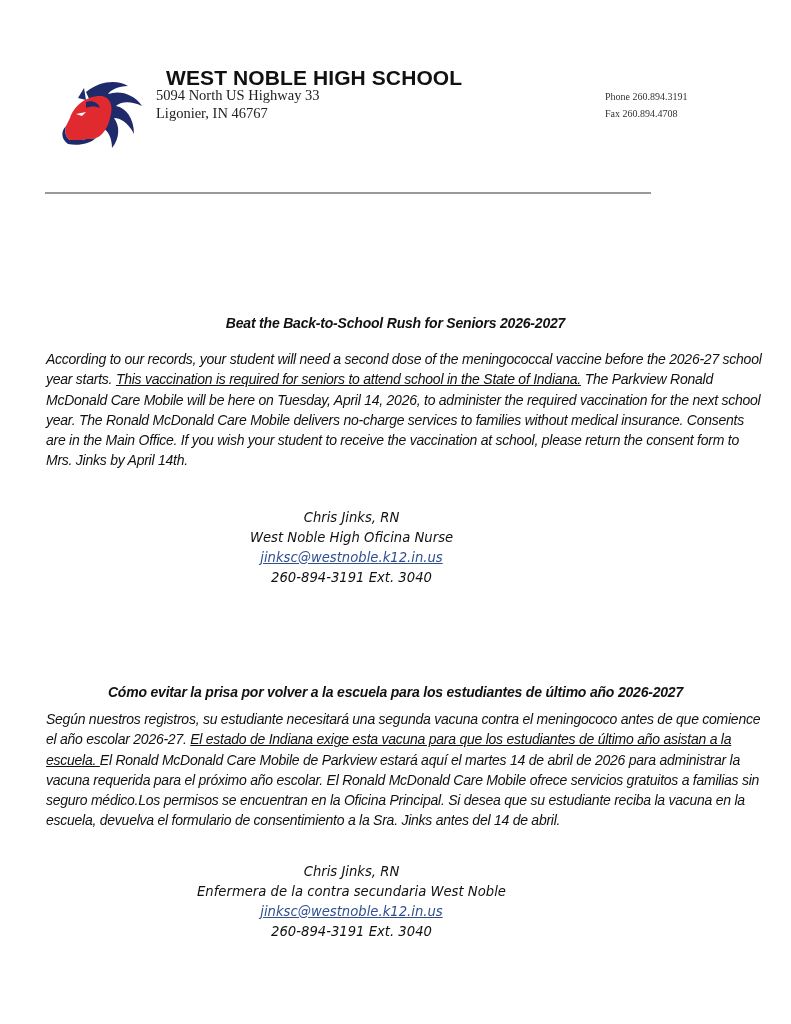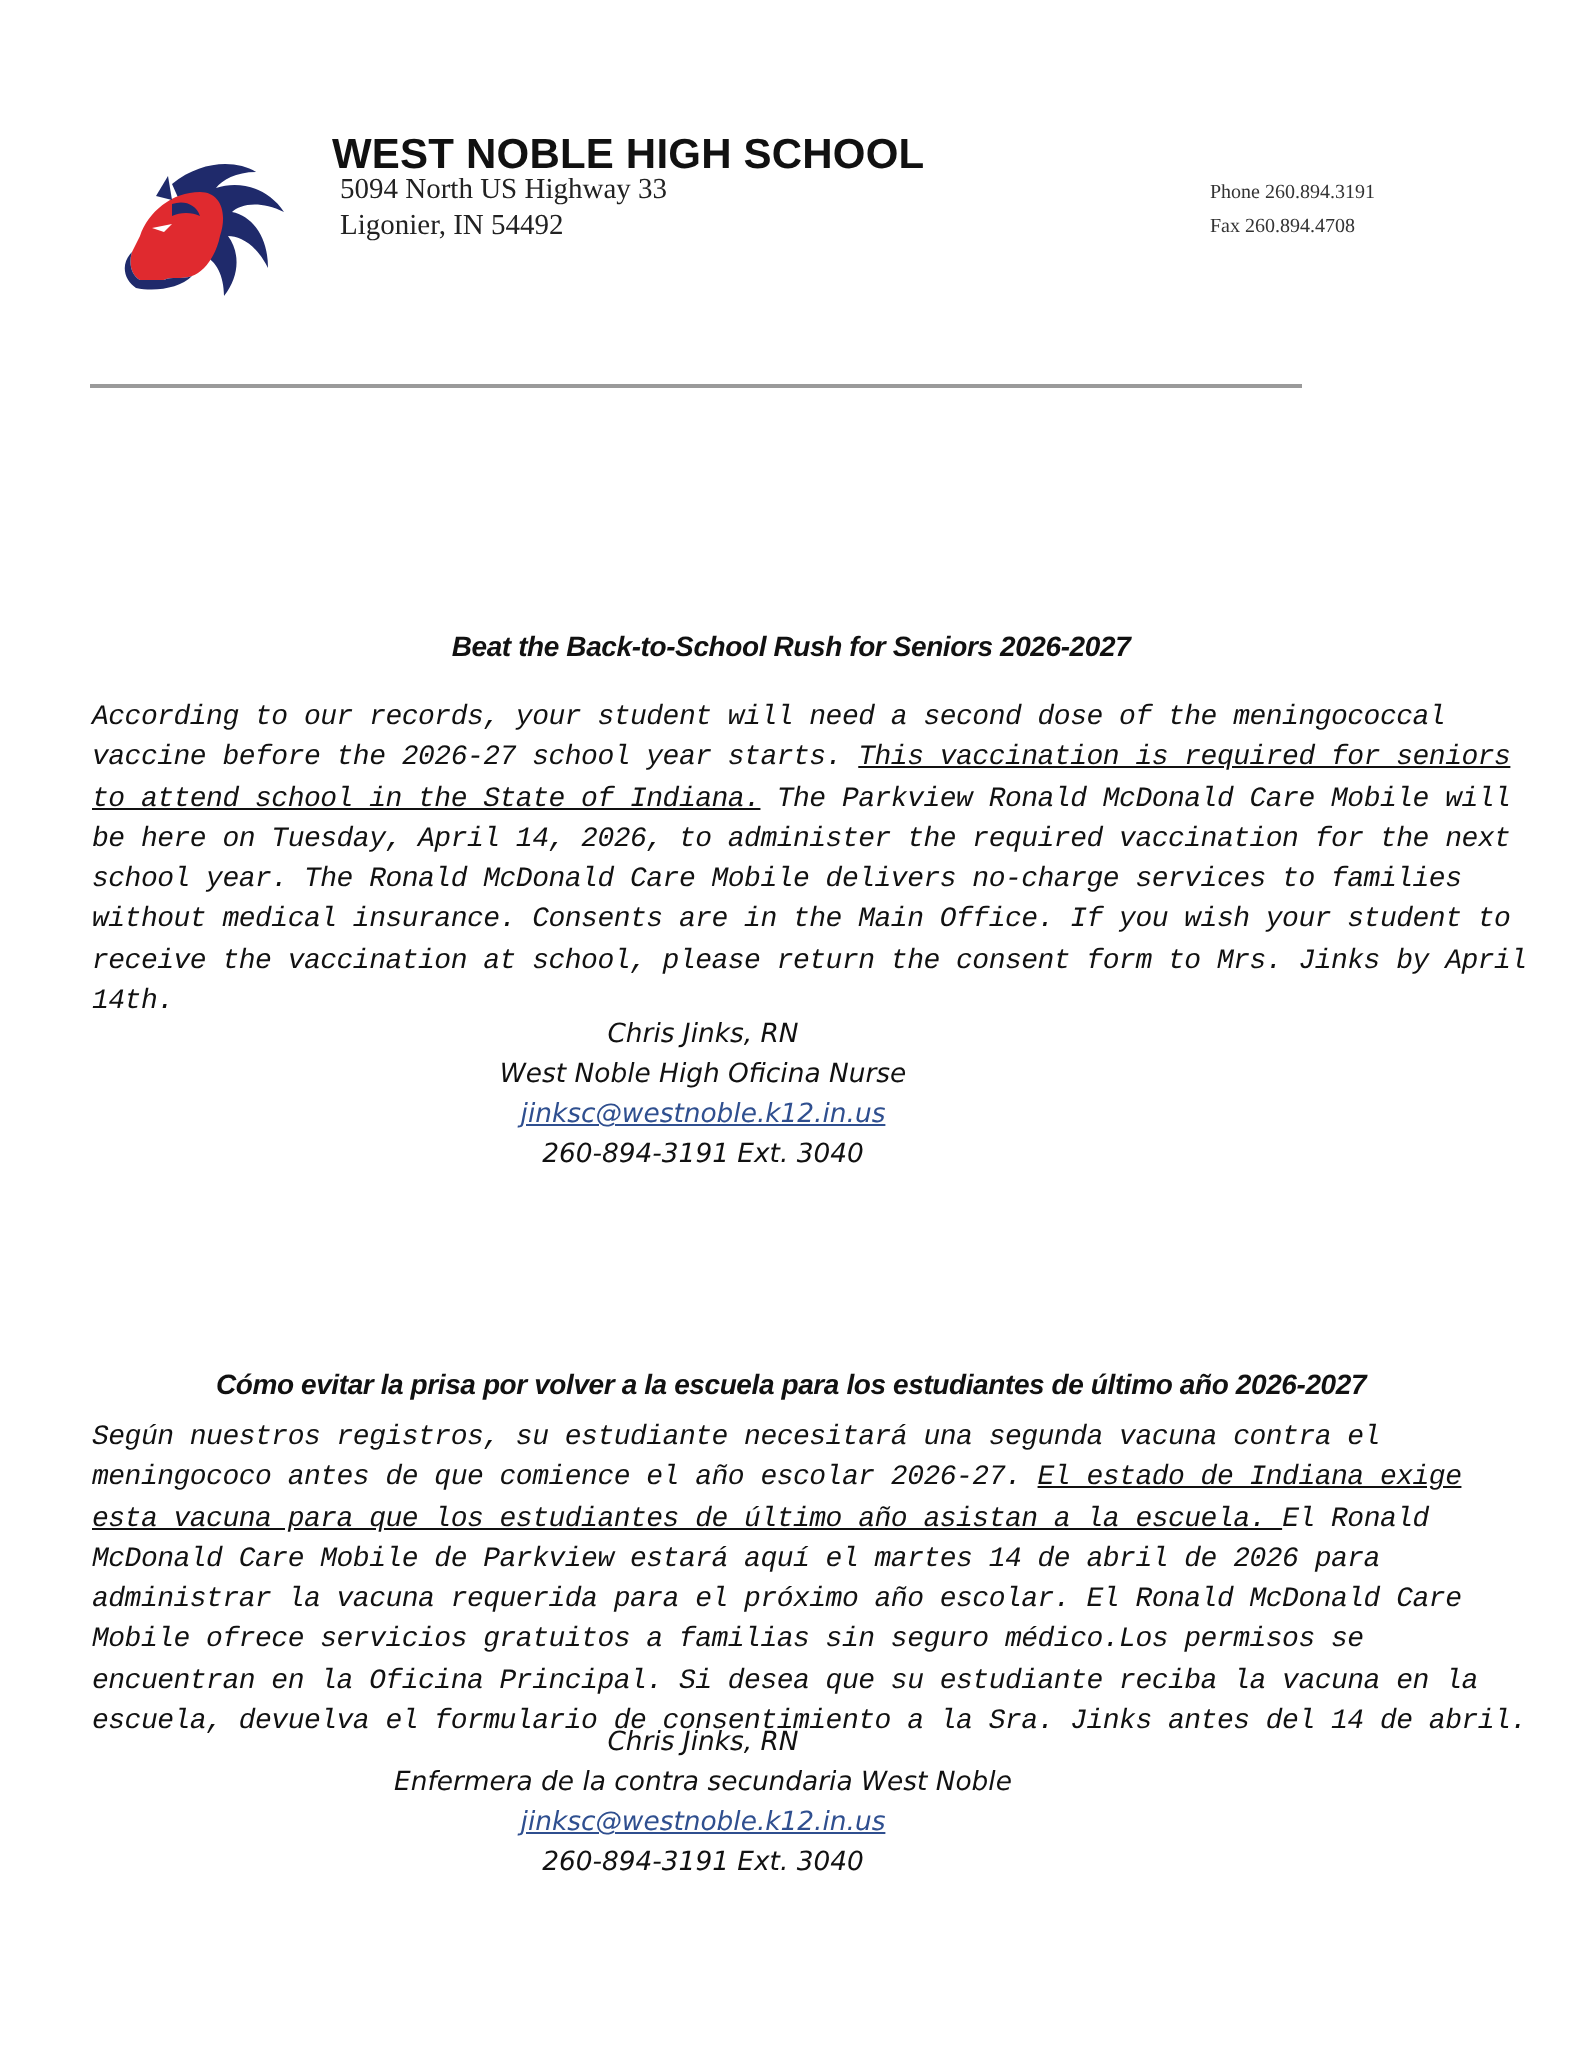--- a/index.html
+++ b/index.html
@@ -7,21 +7,21 @@
     body { position: relative; color: #111; }
 
     .logo { position: absolute; left: 56px; top: 78px; width: 90px; height: 76px; }
 
     .school-name {
       position: absolute; left: 166px; top: 66px;
       font-family: "Liberation Sans", sans-serif; font-weight: bold;
       font-size: 21px; letter-spacing: 0.1px; color: #111;
     }
     .addr {
-      position: absolute; left: 170px;
+      position: absolute; left: 156px;
       font-family: "Liberation Serif", serif; font-size: 14.5px; color: #222;
     }
     .addr.l1 { top: 87px; }
     .addr.l2 { top: 105px; }
 
     .contact {
       position: absolute; left: 605px;
       font-family: "Liberation Serif", serif; font-size: 10px; color: #333;
     }
     .contact.phone { top: 91px; }
@@ -32,21 +32,21 @@
       background: #9a9a9a;
     }
 
     .section-title {
       position: absolute; left: 0; width: 791px; text-align: center;
       font-family: "Liberation Sans", sans-serif; font-weight: bold; font-style: italic;
       font-size: 14px; color: #111; letter-spacing: -0.2px;
     }
     .para {
       position: absolute; left: 46px; width: 718px;
-      font-family: Liberation Mono, monospace; font-style: italic;
+      font-family: Liberation Sans, sans-serif; font-style: italic;
       font-size: 14px; line-height: 20.3px; color: #111; letter-spacing: -0.25px;
     }
     .para u { text-decoration: underline; }
 
     .sig {
       position: absolute; left: 0; width: 703px; text-align: center;
       font-family: "DejaVu Sans", sans-serif; font-style: italic;
       font-size: 13.2px; line-height: 20px; color: #111;
     }
     .sig a { color: #2f4f8f; text-decoration: underline; }
@@ -64,21 +64,21 @@
 
     <path d="M10 48 C8 54, 10 60, 14 62 L26 62 C30 60, 34 62, 40 60 C34 66, 22 68, 12 66 C6 62, 4 54, 10 48 Z" fill="#1f2a6b"></path>
     <path d="M20 36 L30 34 L26 38 Z" fill="#ffffff"></path>
     <path d="M30 24 C36 22, 42 24, 44 30 C40 28, 34 28, 30 30 Z" fill="#1f2a6b"></path>
     <path d="M22 20 L28 10 L30 22 Z" fill="#1f2a6b"></path>
   </svg>
 </div>
 
 <div class="school-name">WEST NOBLE HIGH SCHOOL</div>
 <div class="addr l1">5094 North US Highway 33</div>
-<div class="addr l2">Ligonier, IN 54492</div>
+<div class="addr l2">Ligonier, IN 46767</div>
 <div class="contact phone">Phone 260.894.3191</div>
 <div class="contact fax">Fax 260.894.4708</div>
 
 <div class="divider"></div>
 
 <div class="section-title" style="top:315px;">Beat the Back-to-School Rush for Seniors 2026-2027</div>
 <div class="para" style="top:349px;"><span>According to our records, your student will need a second dose of the meningococcal vaccine before the 2026-27 school year starts.  </span><u>This vaccination is required for seniors to attend school in the State of Indiana.</u><span>  The Parkview Ronald McDonald Care Mobile will be here on Tuesday, April 14, 2026, to administer the required vaccination for the next school year.  The Ronald McDonald Care Mobile delivers no-charge services to families without medical insurance. Consents are in the Main Office.   If you wish your student to receive the vaccination at school, please return the consent form to Mrs. Jinks by April 14th.</span></div>
 
 <div class="sig" style="top:508px;">
   <div>Chris Jinks, RN</div>

